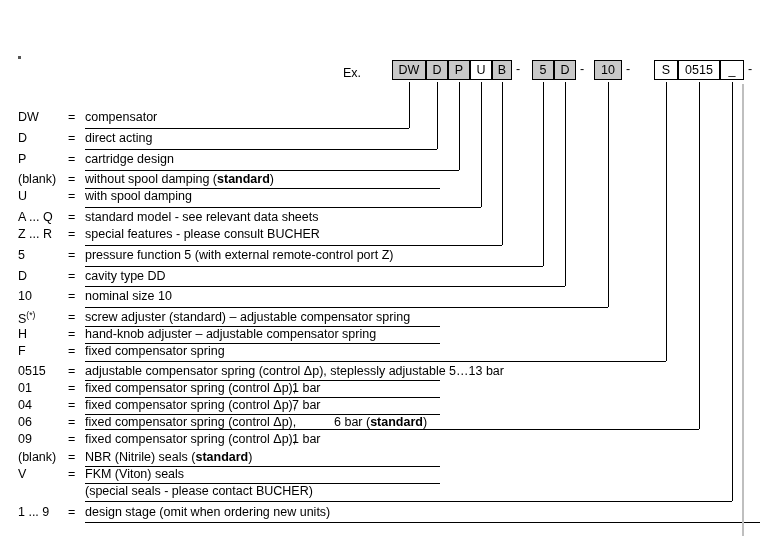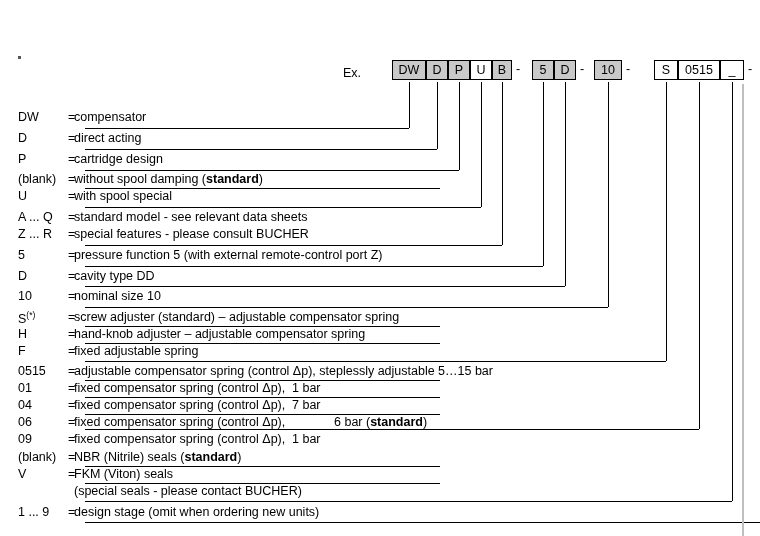--- a/index.html
+++ b/index.html
@@ -39,21 +39,21 @@
 
   
   .vline{position:absolute;width:1px;background:#000;}
   .hline{position:absolute;height:1px;background:#000;}
   #page-edge{position:absolute;left:742px;top:84px;width:2px;height:452px;background:#bfbfbf;}
 
   
   .row{position:absolute;left:0;height:20px;font-size:12.5px;white-space:nowrap;}
   .row .code{position:absolute;left:18px;top:0;}
   .row .eq{position:absolute;left:68px;top:0;}
-  .row .desc{position:absolute;left:74px;top:0;}
+  .row .desc{position:absolute;left:85px;top:0;}
   .row .val{position:absolute;top:0;}
   sup{font-size:8.5px;vertical-align:super;}
   b{font-weight:bold;}
 </style>
 </head>
 <body>
 
 <div id="page">
 
   <div id="tick"></div>
@@ -131,21 +131,21 @@
         <span class="desc">cartridge design</span>
       </div>
       <div class="row" style="top: 172px;">
         <span class="code">(blank)</span>
         <span class="eq">=</span>
         <span class="desc">without spool damping (<b>standard</b>)</span>
       </div>
       <div class="row" style="top: 189px;">
         <span class="code">U</span>
         <span class="eq">=</span>
-        <span class="desc">with spool special</span>
+        <span class="desc">with spool damping</span>
       </div>
       <div class="row" style="top: 210px;">
         <span class="code">A ... Q</span>
         <span class="eq">=</span>
         <span class="desc">standard model - see relevant data sheets</span>
       </div>
       <div class="row" style="top: 227px;">
         <span class="code">Z ... R</span>
         <span class="eq">=</span>
         <span class="desc">special features - please consult BUCHER</span>
@@ -171,26 +171,26 @@
         <span class="desc">screw adjuster (standard) – adjustable compensator spring</span>
       </div>
       <div class="row" style="top: 327px;">
         <span class="code">H</span>
         <span class="eq">=</span>
         <span class="desc">hand-knob adjuster – adjustable compensator spring</span>
       </div>
       <div class="row" style="top: 344px;">
         <span class="code">F</span>
         <span class="eq">=</span>
-        <span class="desc">fixed adjustable spring</span>
+        <span class="desc">fixed compensator spring</span>
       </div>
       <div class="row" style="top: 364px;">
         <span class="code">0515</span>
         <span class="eq">=</span>
-        <span class="desc">adjustable compensator spring (control Δp), steplessly adjustable 5…15 bar</span>
+        <span class="desc">adjustable compensator spring (control Δp), steplessly adjustable 5…13 bar</span>
       </div>
       <div class="row" style="top: 381px;">
         <span class="code">01</span>
         <span class="eq">=</span>
         <span class="desc">fixed compensator spring (control Δp),</span>
         <span class="val" style="left: 292px;">1 bar</span>
       </div>
       <div class="row" style="top: 398px;">
         <span class="code">04</span>
         <span class="eq">=</span>

